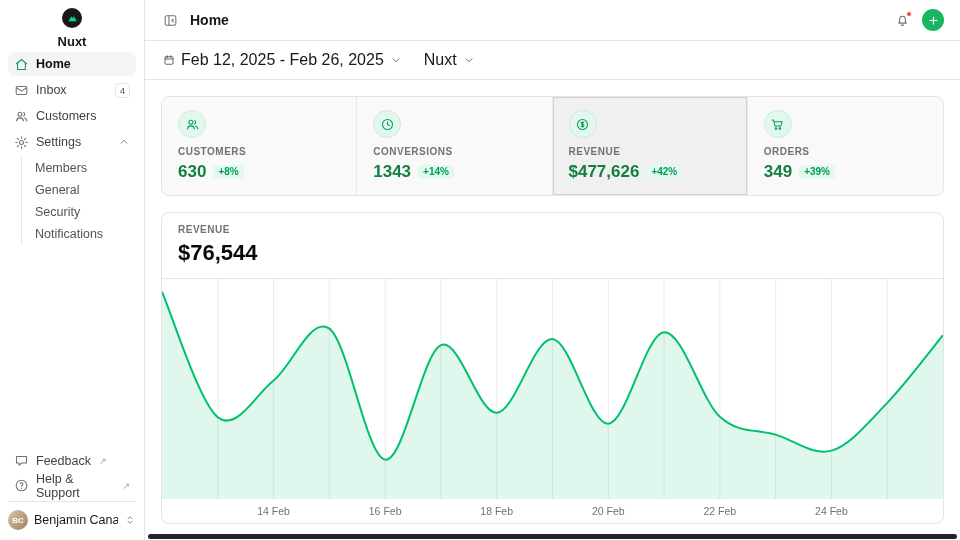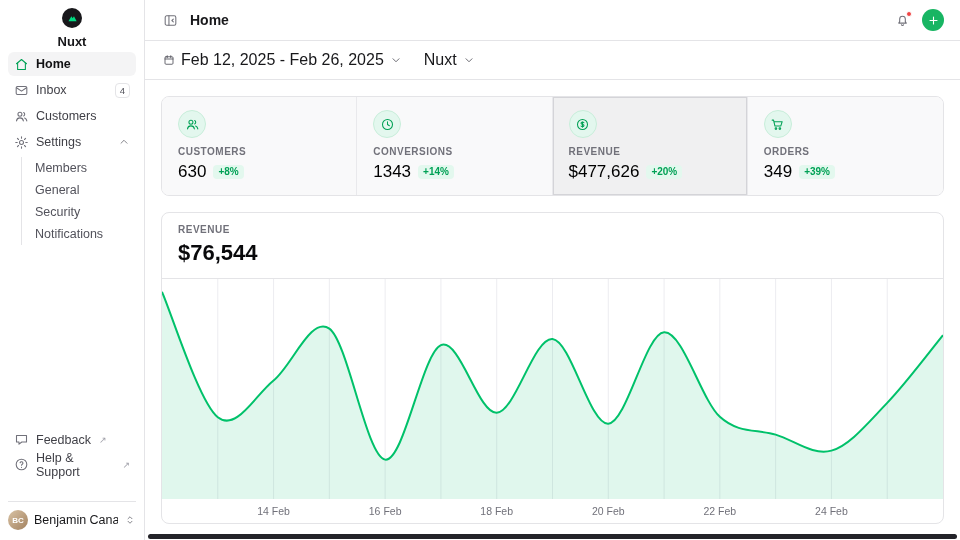--- a/index.html
+++ b/index.html
@@ -64,21 +64,21 @@
   }
   .nav-item .trail { margin-left: auto; color: #71717a; }
   .sub { margin: 1px 0 0 13px; border-left: 1px solid #e4e4e7; padding-left: 9px; display: flex; flex-direction: column; }
   .sub a { padding: 4px 4px; font-size: 12.5px; color: #52525b; cursor: pointer; border-radius: 5px; height: 22px; display:flex; align-items:center; }
 
   .sb-bottom { margin-top: auto; display: flex; flex-direction: column; gap: 2px; }
   .sb-bottom .nav-item { height: 23px; }
   .ext { font-size: 9px; color: #a1a1aa; vertical-align: super; margin-left: 1px; }
 
   .sb-user {
-    margin-top: 25px; border-top: 1px solid #e4e4e7; padding-top: 8px;
+    margin-top: 4px; border-top: 1px solid #e4e4e7; padding-top: 8px;
     display: flex; align-items: center; gap: 6px; cursor: pointer;
   }
   .avatar {
     width: 20px; height: 20px; border-radius: 50%;
     background: linear-gradient(135deg, #d9c3a5, #a2815f);
     color: #fff; font-size: 8px; font-weight: 700;
     display: inline-flex; align-items: center; justify-content: center; flex: none;
   }
   .sb-user .name { font-size: 12.5px; font-weight: 500; flex: 1; white-space: nowrap; overflow: hidden; }
 
@@ -121,21 +121,21 @@
     width: 28px; height: 28px; border-radius: 50%;
     background: #e3f7ee; border: 1px solid #c8eeda; color: #00a155;
     display: inline-flex; align-items: center; justify-content: center; margin-bottom: 8px;
   }
   .stat-ic svg { width: 15px; height: 15px; }
   .stat-label, .panel-label {
     font-size: 10px; letter-spacing: .5px; color: #71717a; font-weight: 600;
     text-transform: uppercase; margin-bottom: 5px;
   }
   .stat-row { display: flex; align-items: center; gap: 7px; }
-  .stat-value { font-size: 17px; font-weight: 400; color: #000000; }
+  .stat-value { font-size: 17px; font-weight: 700; color: #15803d; }
   .delta-badge {
     background: #e3f8ee; color: #00a155; font-size: 10px; font-weight: 600;
     border-radius: 4px; padding: 2px 5px; line-height: 1;
   }
 
   .chart-card { border: 1px solid #e4e4e7; border-radius: 8px; flex: 1; display: flex; flex-direction: column; min-height: 0; background: #fff; overflow: hidden; }
   .chart-head { padding: 11px 16px 12px 16px; border-bottom: 1px solid #e4e4e7; flex: none; }
   .panel-value { font-size: 22px; font-weight: 700; color: #09090b; }
   .chart-plot { flex: 1; min-height: 0; position: relative; }
   .chart-plot svg { position: absolute; inset: 0; display: block; }
@@ -327,21 +327,21 @@
         <div class="stat selected">
           <span class="stat-ic">
             <svg class="ic" viewBox="0 0 24 24">
                 <circle cx="12" cy="12" r="8"></circle>
                 <path d="M12 7.7v8.6M14.3 9.3c-.5-.8-1.3-1.2-2.3-1.2-1.4 0-2.4.7-2.4 1.8 0 2.4 4.8 1.4 4.8 3.8 0 1.1-1 1.8-2.4 1.8-1 0-1.8-.4-2.3-1.2"></path>
               </svg>
           </span>
           <div class="stat-label">Revenue</div>
           <div class="stat-row">
             <span class="stat-value">$477,626</span>
-            <span class="delta-badge">+20%</span>
+            <span class="delta-badge">+42%</span>
           </div>
         </div>
 
         <div class="stat">
           <span class="stat-ic">
             <svg class="ic" viewBox="0 0 24 24">
                 <path d="M3.5 5h2.2l2.2 9.5h9.3l2.3-7H6.2"></path>
                 <circle cx="9.5" cy="18.5" r="1.3"></circle>
                 <circle cx="15.8" cy="18.5" r="1.3"></circle>
               </svg>

